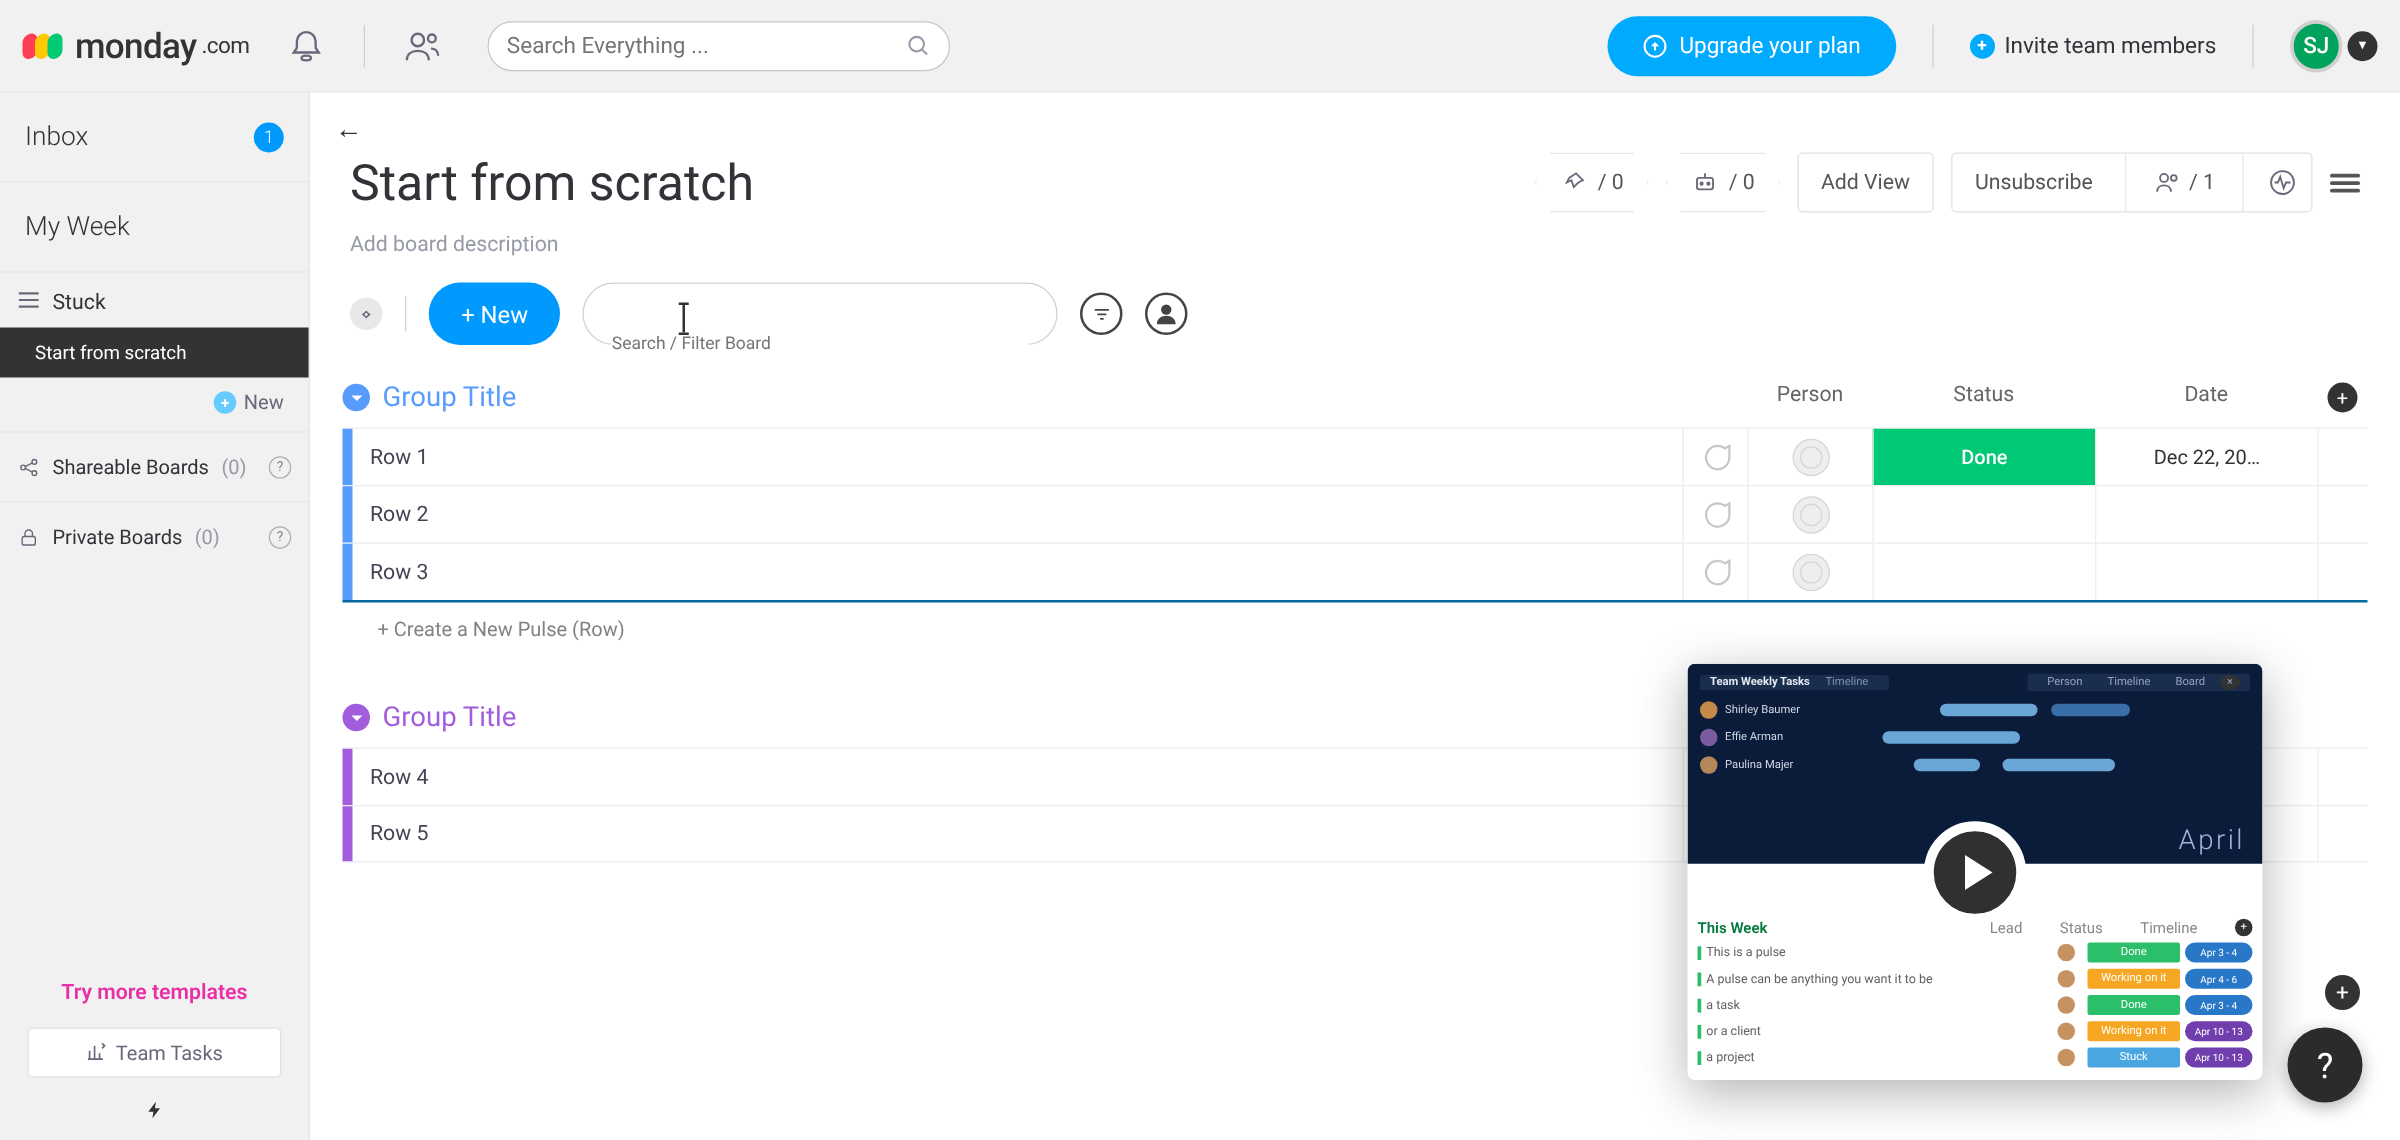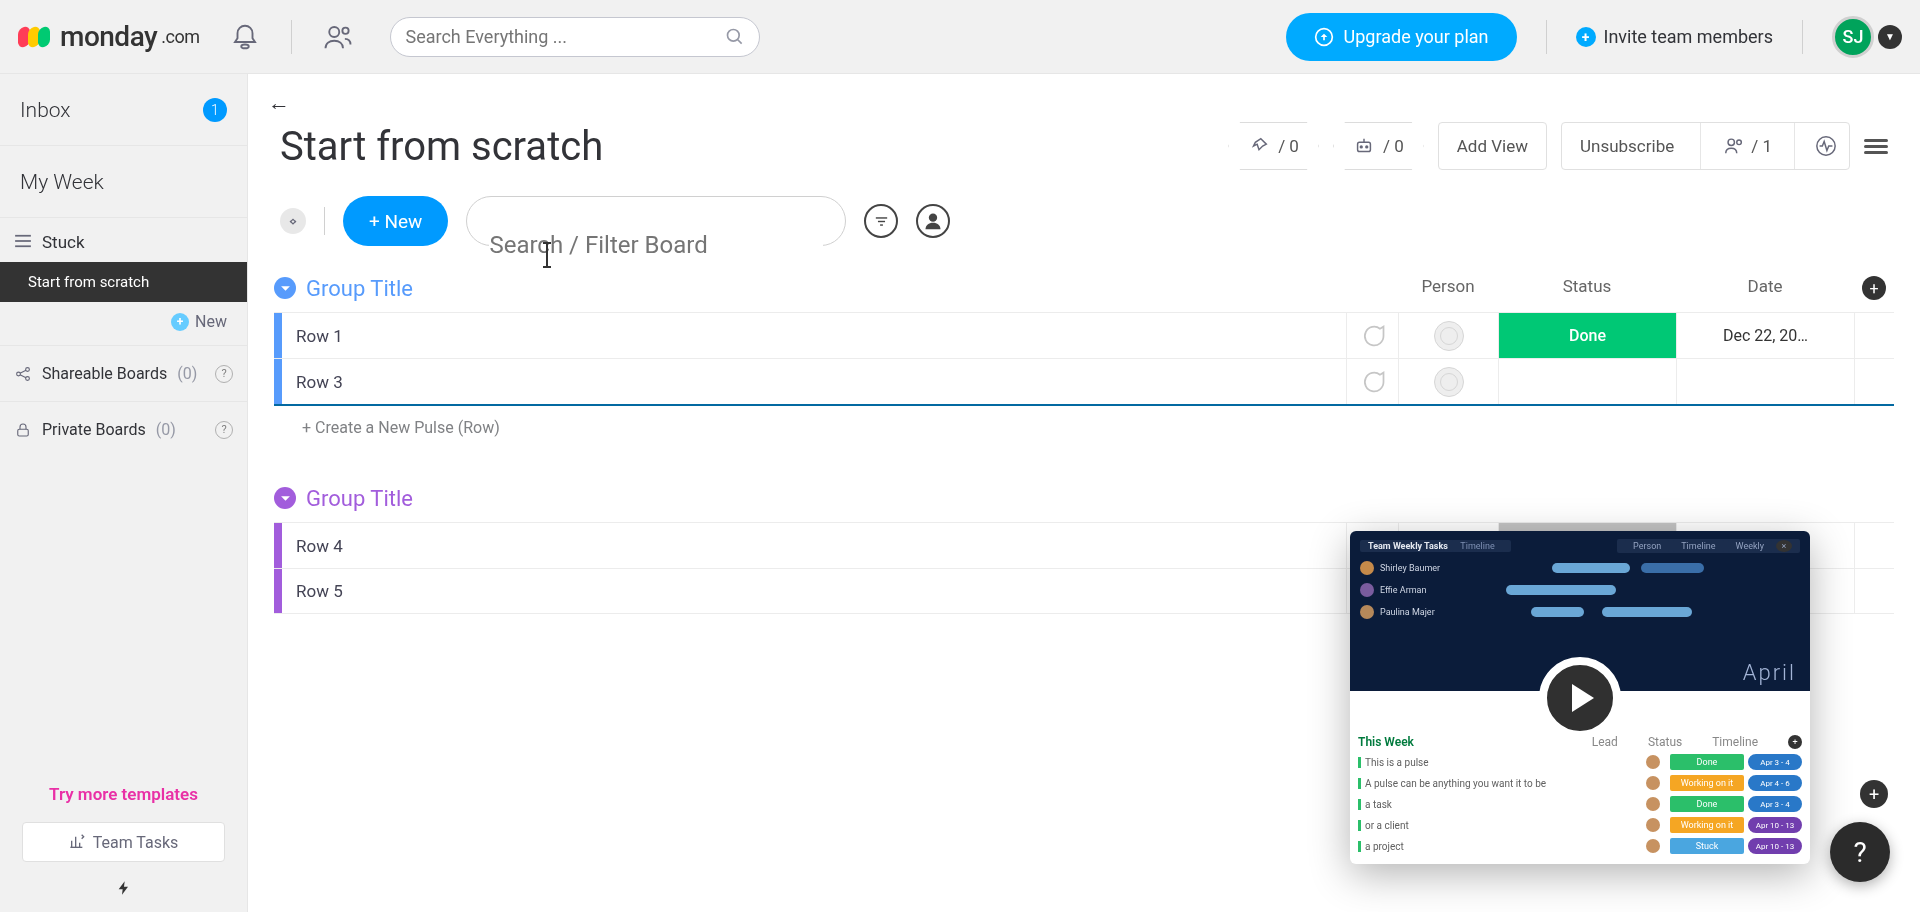--- a/index.html
+++ b/index.html
@@ -64,21 +64,21 @@
 .burger3 { width: 24px; cursor: pointer; }
 .burger3 div { height: 3px; background: #555; margin: 3px 0; border-radius: 2px; }
 
 .people-sep { width: 1px; align-self: stretch; background: #e6e6e6; }
 
 .toolbar { padding: 10px 32px 18px 32px; display: flex; align-items: center; gap: 18px; }
 .collapse-circ { width: 26px; height: 26px; border-radius: 50%; background: #e8e8e8; display: flex; align-items: center; justify-content: center; cursor: pointer; }
 .collapse-circ svg { width: 14px; height: 14px; stroke: #676879; fill: none; stroke-width: 2; }
 .new-btn { height: 50px; padding: 0 26px; border-radius: 30px; background: #009aff; color: #fff; font-size: 19px; display: flex; align-items: center; cursor: pointer; }
 .board-search { flex: 0 0 380px; height: 50px; border: 1px solid #d0d0d0; border-radius: 30px; padding: 0 22px; display: flex; align-items: center; }
-.board-search input { border: none; outline: none; flex: 1; font-size: 24px; color: #676879; margin-top: 48px; }
+.board-search input { border: none; outline: none; flex: 1; font-size: 14px; color: #676879; margin-top: 48px; }
 .circ-btn { width: 34px; height: 34px; border: 2px solid #444; border-radius: 50%; display: flex; align-items: center; justify-content: center; cursor: pointer; }
 .circ-btn svg { width: 17px; height: 17px; stroke: #444; fill: none; }
 .person-btn { width: 34px; height: 34px; border: 2px solid #444; border-radius: 50%; display: flex; align-items: center; justify-content: center; cursor: pointer; }
 
 
 .board-area { flex: 1; overflow-y: auto; padding: 0 26px 40px 26px; }
 .group { margin-bottom: 26px; }
 .group-header { display: flex; align-items: center; height: 48px; gap: 10px; }
 .grp-toggle { width: 22px; height: 22px; border-radius: 50%; display: flex; align-items: center; justify-content: center; cursor: pointer; }
 .grp-toggle svg { width: 11px; height: 11px; fill: #fff; }
@@ -324,20 +324,21 @@
             </svg>
         </div>
       </div>
       <div class="burger3">
           <div></div>
           <div></div>
           <div></div>
         </div>
     </div>
 
+    <div class="board-desc">Add board description</div>
     <div class="cursor-i"></div>
 
     <div class="toolbar">
       <div class="collapse-circ">
         <svg viewBox="0 0 24 24">
             <path d="M7 14l5-5 5 5"></path>
             <path d="M7 9l5-5 5 5" opacity="0"></path>
             <path d="M7 10l5 5 5-5" transform="translate(0,2)"></path>
           </svg>
       </div>
@@ -393,20 +394,35 @@
             </div>
           <div class="cell person">
               <div class="avatar-ph"></div>
             </div>
           <div class="cell status" style="background:#00c875">Done</div>
           <div class="cell date">Dec 22, 20…</div>
           <div class="cell add"></div>
         </div>
         <div class="row">
           <div class="row-stripe"></div>
+          <div class="row-name">Row 2</div>
+          <div class="row-chat">
+              <svg viewBox="0 0 24 24">
+                <path d="M21 12a8 8 0 1 1-3-6.2L21 4v8z"></path>
+              </svg>
+            </div>
+          <div class="cell person">
+              <div class="avatar-ph"></div>
+            </div>
+          <div class="cell status"></div>
+          <div class="cell date"></div>
+          <div class="cell add"></div>
+        </div>
+        <div class="row">
+          <div class="row-stripe"></div>
           <div class="row-name">Row 3</div>
           <div class="row-chat">
               <svg viewBox="0 0 24 24">
                 <path d="M21 12a8 8 0 1 1-3-6.2L21 4v8z"></path>
               </svg>
             </div>
           <div class="cell person">
               <div class="avatar-ph"></div>
             </div>
           <div class="cell status"></div>
@@ -470,21 +486,21 @@
   </div>
 </div>
 
 <div class="video-card">
   <div class="vc-top">
     <div class="vc-top-row">
       <span class="vc-title-row"><b>Team Weekly Tasks</b>&nbsp;&nbsp;<span style="color:#7e90b3">Timeline</span></span>
       <span style="display:flex;gap:4px">
         <span>Person</span>
         <span>Timeline</span>
-        <span>Weekly</span>
+        <span>Board</span>
         <span style="background:#333;border-radius:50%;width:12px;height:12px;display:flex;align-items:center;justify-content:center">×</span>
       </span>
     </div>
     <div class="vc-person-row">
         <div class="vc-av"></div>
         <span class="vc-timeline-person">Shirley Baumer</span>
       <div class="vc-bars">
           <div class="vc-bar" style="left:30%;width:22%"></div>
           <div class="vc-bar" style="left:55%;width:18%;background:#3a6ea8"></div>
         </div>

